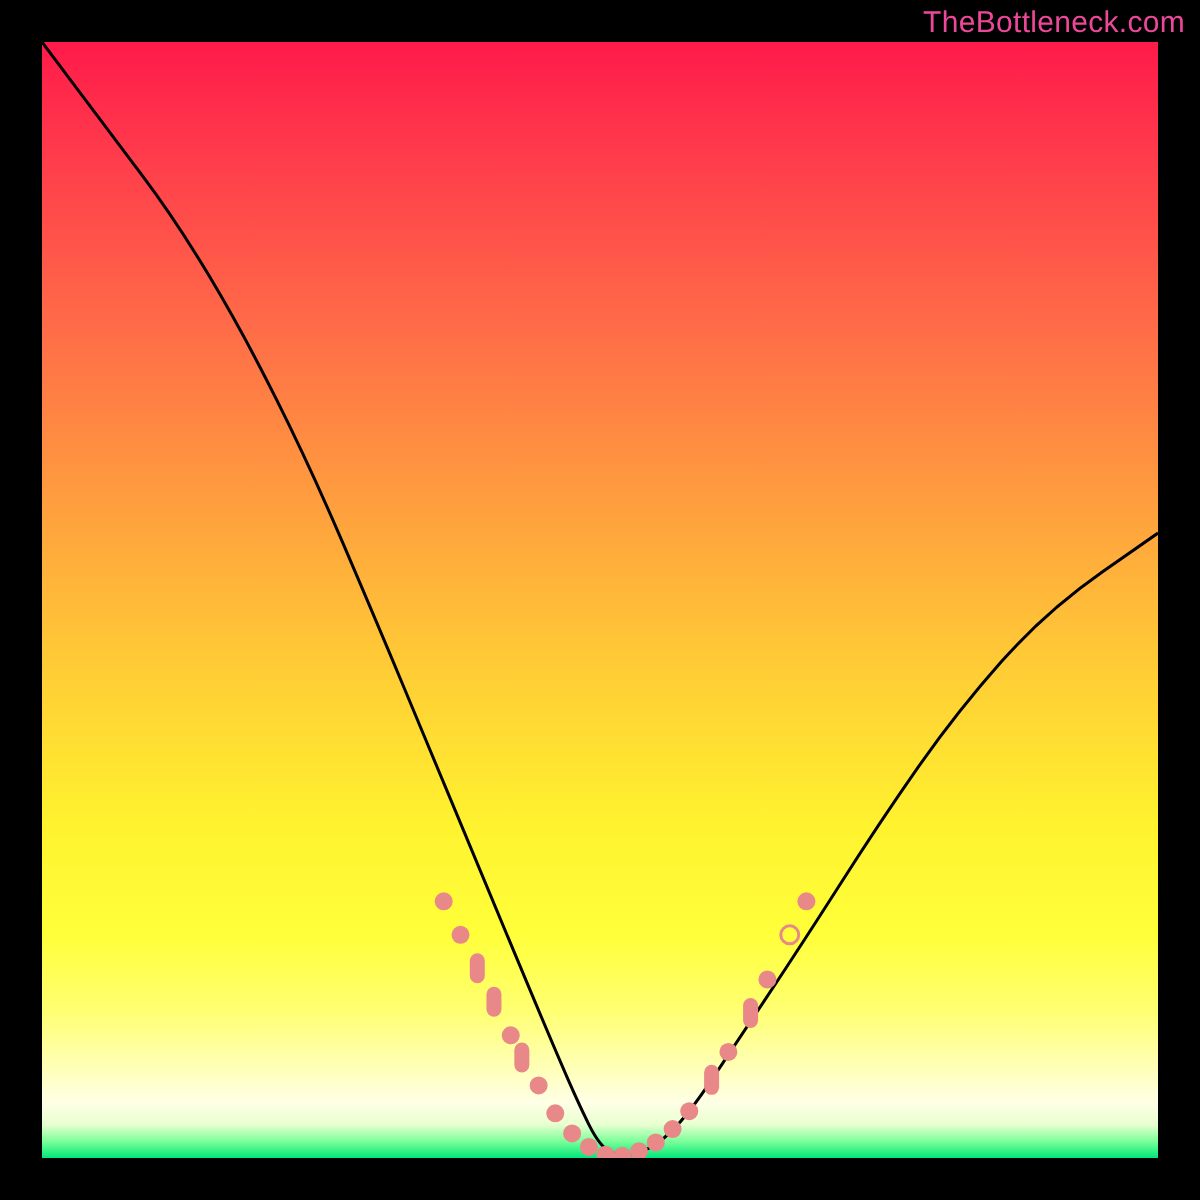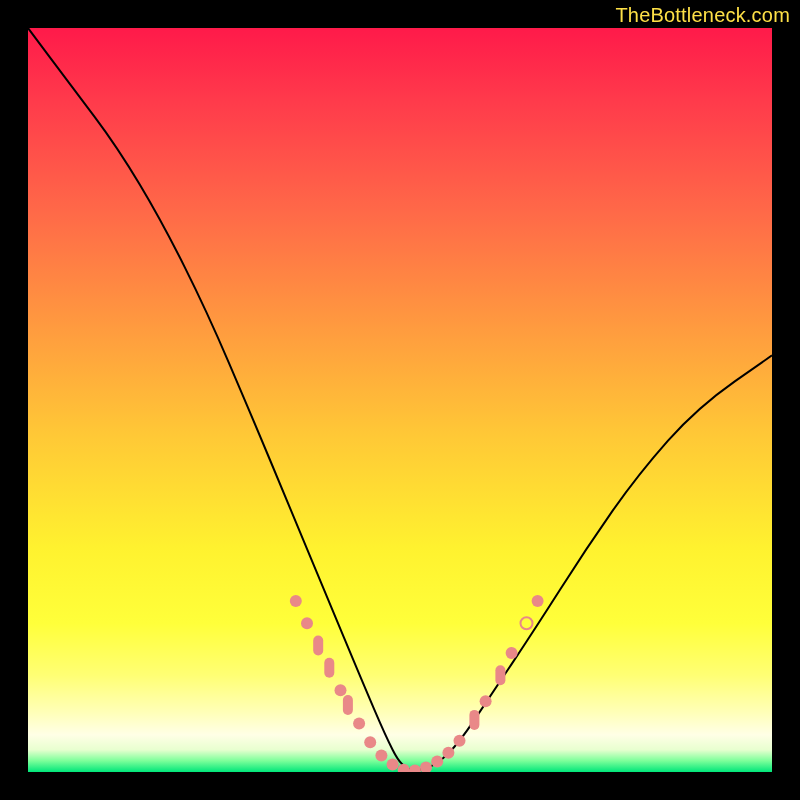--- a/index.html
+++ b/index.html
@@ -30,21 +30,21 @@
       #ffffe6 95%,
       #e8ffd0 97%,
       #7cff9a 98.5%,
       #00e67a 100%
     );
   }
   .watermark {
     position: absolute;
     top: 4px;
     right: 10px;
-    color: #fde047;
+    color: #ec4899;
     font-size: 20px;
     font-weight: 500;
     letter-spacing: 0.2px;
     z-index: 5;
   }
   svg.curve {
     position: absolute;
     left: 0;
     top: 0;
     width: 744px;

